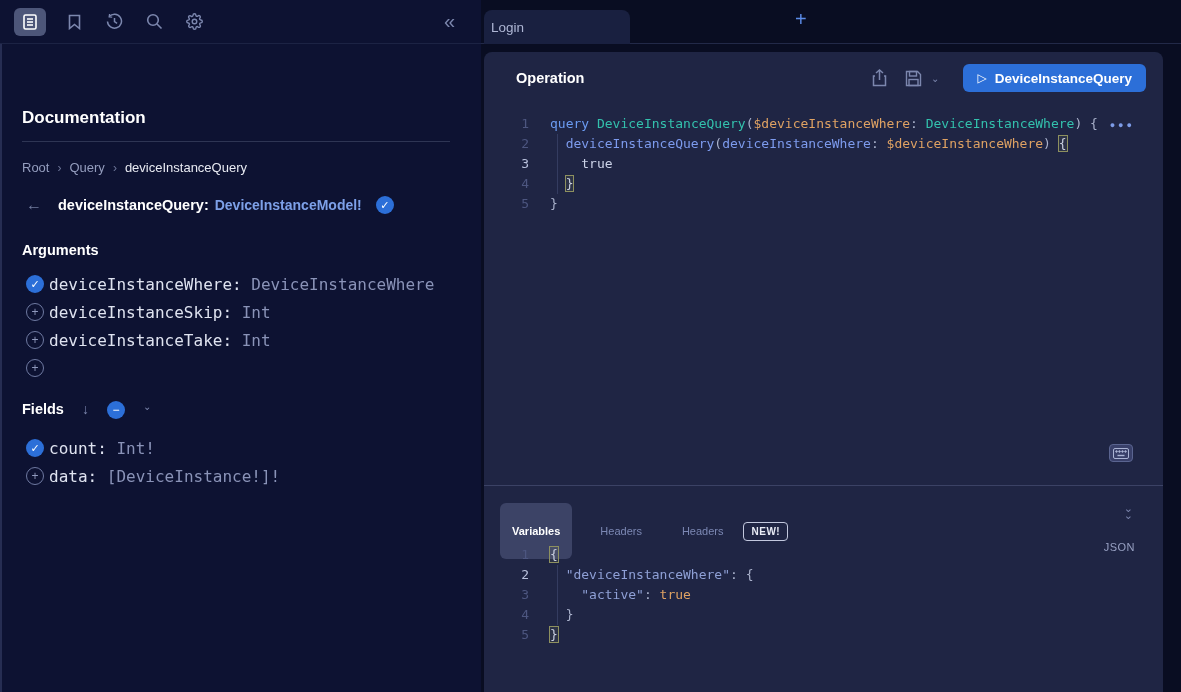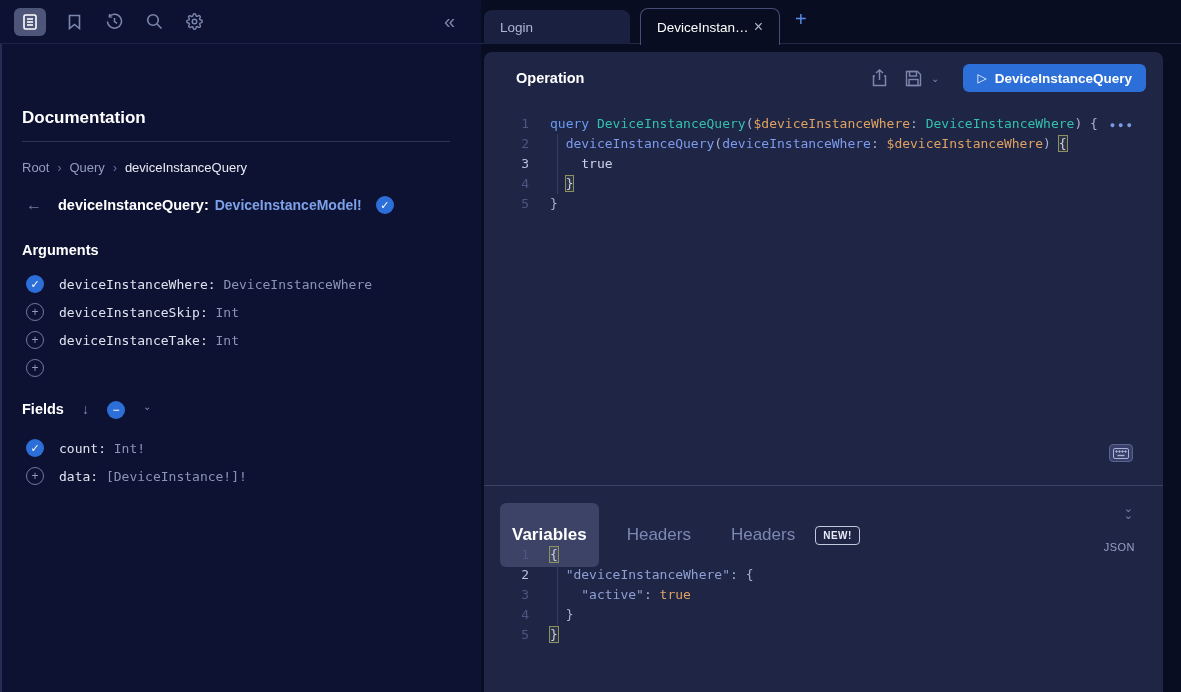--- a/index.html
+++ b/index.html
@@ -27,35 +27,35 @@
   .sel-row { position:absolute; left:24px; top:152px; display:flex; align-items:center; }
   .back-arrow { color:#707b9e; font-size:16px; margin-right:16px; cursor:pointer; }
   .sel-name { font-size:14.5px; font-weight:bold; color:#ffffff; }
   .sel-type { font-size:14px; font-weight:bold; color:#7da0e8; margin-left:6px; }
   .sec-h { position:absolute; left:20px; font-size:14.5px; font-weight:bold; color:#ffffff; }
   .doc-row { position:absolute; left:24px; height:22px; display:flex; align-items:center; cursor:pointer; }
   .chk { width:18px; height:18px; border-radius:50%; display:flex; align-items:center; justify-content:center;
          font-size:11px; flex:0 0 18px; }
   .chk.on { background:#2c6fd8; color:#ffffff; font-weight:bold; }
   .chk.off { border:1.5px solid #6f7aa2; color:#8f99bd; font-size:12px; }
-  .row-text { margin-left:15px; font-size:13px; }
+  .row-text { margin-left:5px; font-size:16px; }
   .row-text .nm { color:#dfe3f0; }
   .row-text .tp { color:#8a93b8; }
   .fields-hdr { position:absolute; left:20px; top:357px; display:flex; align-items:flex-start; gap:18px; }
   .fields-hdr .dl { font-size:12px; color:#7c87ae; cursor:pointer; }
   .mini-minus { width:18px; height:18px; border-radius:50%; background:#2c6fd8; color:#fff;
                 display:flex; align-items:center; justify-content:center; font-size:12px; cursor:pointer; }
   .mini-chev { color:#7c87ae; font-size:10px; cursor:pointer; }
   .sel-chk { margin-left:14px; }
 
   
   .main { position:absolute; left:481px; top:0; width:700px; height:692px; background:#090d22; }
   .tabbar { position:relative; height:44px; border-bottom:1px solid #222948; }
   .tab { position:absolute; display:flex; align-items:center; font-size:13.5px; cursor:pointer;
-         border-radius:8px 8px 0 0; padding:0 16px; }
+         border-radius:8px 8px 0 0; padding:0 7px; }
   .tab.inactive { left:3px; top:10px; width:146px; height:34px; background:#192040; color:#aeb6d4; }
   .tab.active { left:159px; top:8px; width:140px; height:37px; background:#090d22;
                 border:1px solid #454e74; border-bottom:none; color:#ffffff; z-index:2; }
   .tab-close { margin-left:auto; color:#aeb6d4; font-size:16px; cursor:pointer; }
   .tab-add { position:absolute; left:314px; top:8px; font-size:20px; color:#5b8be8; cursor:pointer; }
 
   .panel { position:absolute; left:3px; top:52px; width:679px; height:640px;
            background:#1f2544; border-radius:8px 8px 0 0; }
   .op-header { display:flex; align-items:center; height:52px; padding:0 17px 0 32px; }
   .op-title { font-size:14.5px; font-weight:bold; color:#ffffff; }
@@ -88,21 +88,21 @@
   .tk-br { color:#c9cfdf; outline:1px solid #8d905f; background:rgba(200,200,120,0.08); }
 
   .code-menu { position:absolute; top:68px; right:28px; color:#7d9ce8; font-size:9px;
                letter-spacing:3px; cursor:pointer; }
   .kbd-btn { position:absolute; top:392px; right:30px; width:24px; height:18px; background:#39406a;
              border:1px solid #5a6490; border-radius:4px; display:flex; align-items:center;
              justify-content:center; cursor:pointer; color:#aab3d4; }
   .panel-divider { position:absolute; left:0; right:0; top:433px; height:1px; background:#3b4265; }
 
   .bot-tabs { position:absolute; left:16px; top:451px; display:flex; align-items:center; gap:16px; }
-  .btab { font-size:17px; color:#7c88b4; padding:22px 12px; border-radius:6px; cursor:pointer; }
+  .btab { font-size:11px; color:#7c88b4; padding:22px 12px; border-radius:6px; cursor:pointer; }
   .btab.active { background:#3c4366; color:#ffffff; font-weight:bold; }
   .new-badge { font-size:10px; font-weight:bold; color:#e8ebf5; border:1px solid #c2c8de;
                border-radius:4px; padding:3px 7px; letter-spacing:0.5px; }
   .bot-collapse { position:absolute; right:30px; top:453px; color:#7c87ae; cursor:pointer;
                   display:flex; flex-direction:column; line-height:7px; font-size:11px; align-items:center; }
   .json-label { position:absolute; right:28px; top:489px; font-size:11px; color:#97a0c2; letter-spacing:0.5px; }
 
   svg { display:block; }
 </style>
 </head>
@@ -197,24 +197,20 @@
       <span class="chk off">+</span>
       <span class="row-text mono"><span class="nm">data:</span> <span class="tp">[DeviceInstance!]!</span></span>
     </div>
   </div>
 </div>
 
 <div class="main">
   <div class="tabbar">
     <div class="tab inactive">
       <span>Login</span>
-    </div>
-    <div class="tab active">
-      <span>DeviceInstan…</span>
-      <span class="tab-close">×</span>
     </div>
     <span class="tab-add">+</span>
   </div>
 
   <div class="panel">
     <div class="op-header">
       <span class="op-title">Operation</span>
       <div class="hd-icons">
         <span class="hd-ic">
           <svg width="15" height="18" viewBox="0 0 15 18" fill="none" stroke="currentColor" stroke-width="1.5">

